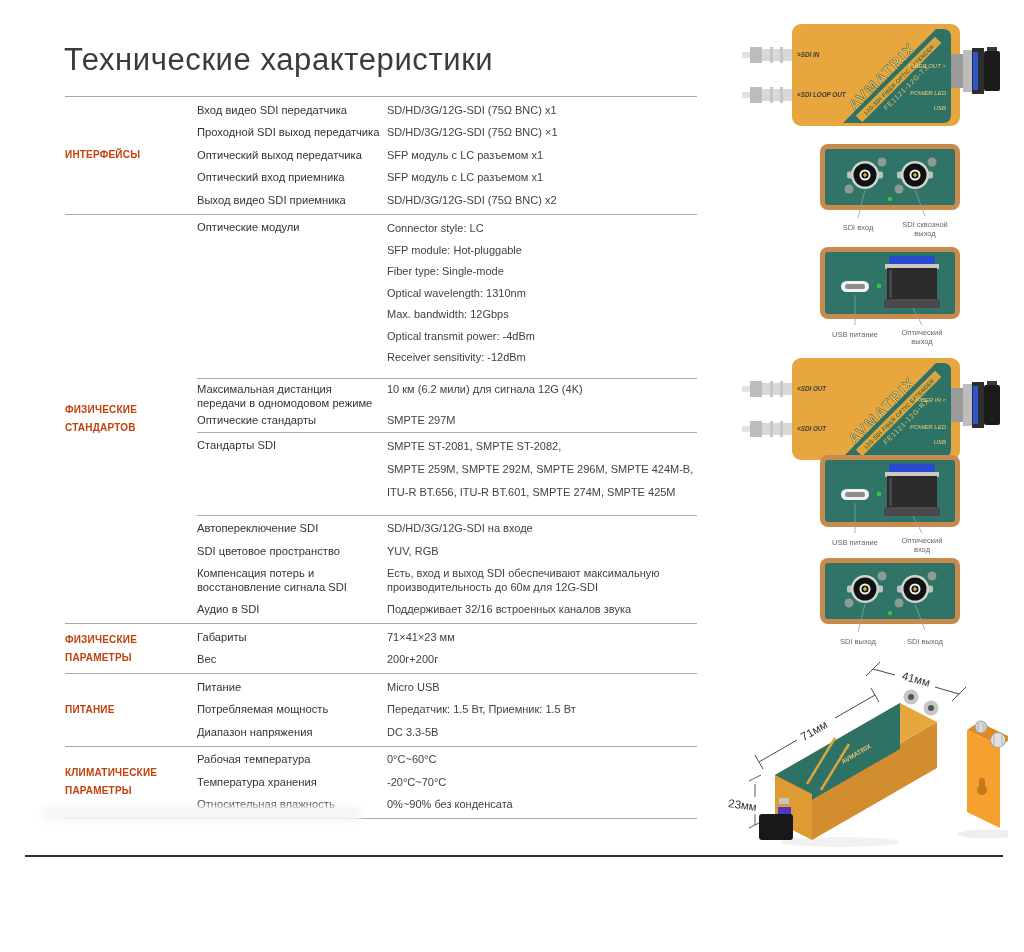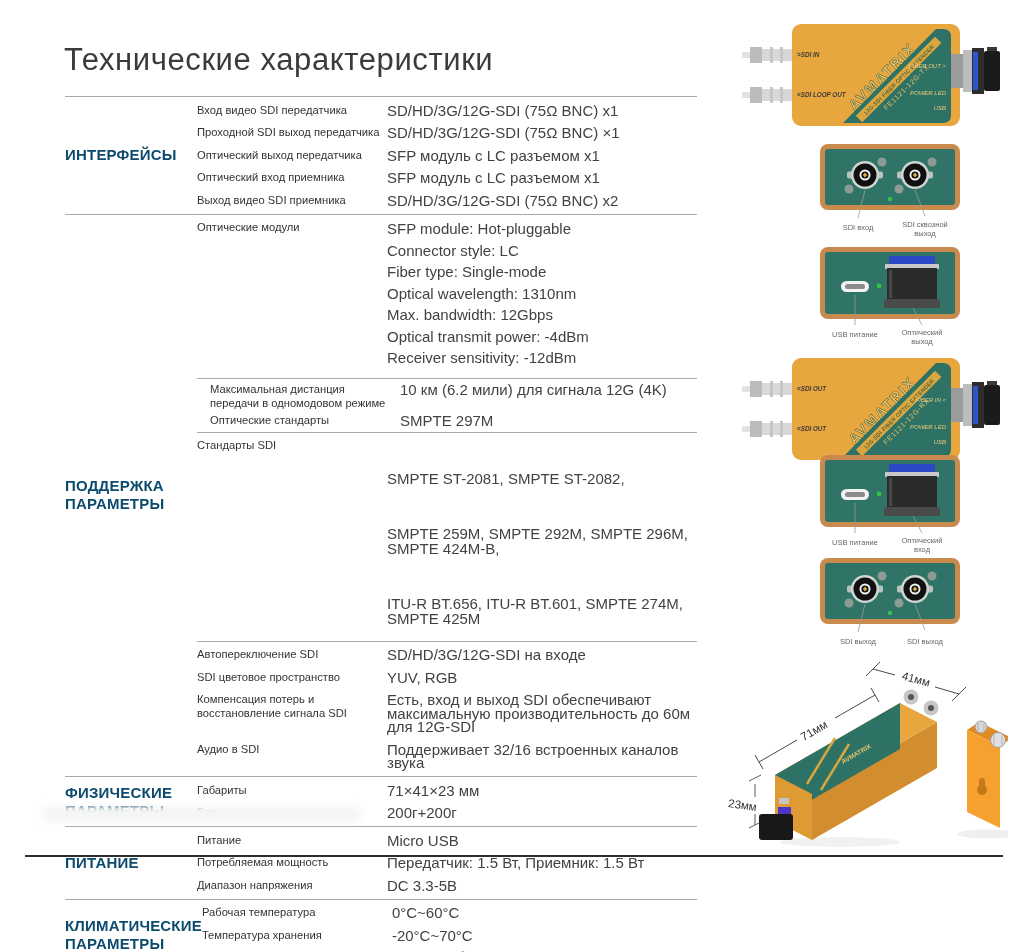--- a/index.html
+++ b/index.html
@@ -2,31 +2,31 @@
 <html><head>
 <meta charset="utf-8">
 <style>
   html,body{margin:0;padding:0;background:#fff;}
   #page{position:relative;width:1008px;height:952px;background:#ffffff;overflow:hidden;
         font-family:"Liberation Sans", sans-serif;color:#3c3c3c;}
   .title{position:absolute;left:64px;top:42px;margin:0;font-size:31px;font-weight:400;
          color:#3b3b3b;letter-spacing:0.6px;}
   .spec-table{position:absolute;left:65px;top:96px;width:632px;border-bottom:1px solid #a8a8a8;}
   .sec{display:flex;border-top:1px solid #a8a8a8;}
-  .sec-label{flex:0 0 132px;display:flex;align-items:center;font-weight:bold;font-size:15px;
-             line-height:18px;letter-spacing:0.2px;color:#0c4a6e;}
+  .sec-label{flex:0 0 132px;display:flex;align-items:center;font-weight:bold;font-size:10px;
+             line-height:18px;letter-spacing:0.2px;color:#c2410c;}
   .sec-body{flex:1;min-width:0;}
   .grp{padding:2px 0;}
   .grp + .grp{border-top:1px solid #ababab;}
   .row{display:flex;padding:4.5px 0;}
-  .row.tight{padding:2px 0;margin-left:13px;}
+  .row.tight{padding:2px 0;}
   .param{flex:0 0 184px;padding-right:6px;font-weight:normal;font-size:11.2px;line-height:13.5px;color:#333;}
-  .value{flex:1;font-size:15px;line-height:13.5px;color:#424242;}
+  .value{flex:1;font-size:11px;line-height:13.5px;color:#424242;}
   .vl{line-height:15px;padding-bottom:6.5px;}
-  .vl23{line-height:15px;padding-bottom:8px;margin-top:32px;}
+  .vl23{line-height:15px;padding-bottom:8px;}
   .bottom-rule{position:absolute;left:25px;top:855px;width:978px;height:2px;background:#2e2e2e;}
   .smudge{position:absolute;left:42px;top:806px;width:320px;height:16px;background:#f6f6f6;
           border-radius:9px;filter:blur(3px);}
   .fig{position:absolute;}
   svg text{font-family:"Liberation Sans", sans-serif;}
 </style>
 </head>
 <body>
 
 <div id="page">
@@ -57,28 +57,28 @@
           </div>
           <div class="row">
             <div class="param">Выход видео SDI приемника</div>
             <div class="value">SD/HD/3G/12G-SDI (75Ω BNC) x2</div>
           </div>
         </div>
       </div>
     </div>
 
     <div class="sec">
-      <div class="sec-label">ПОДДЕРЖКА ПАРАМЕТРЫ</div>
+      <div class="sec-label">ФИЗИЧЕСКИЕ СТАНДАРТОВ</div>
       <div class="sec-body">
         <div class="grp">
           <div class="row">
             <div class="param">Оптические модули</div>
             <div class="value">
+              <div class="vl">Connector style: LC</div>
               <div class="vl">SFP module: Hot-pluggable</div>
-              <div class="vl">Connector style: LC</div>
               <div class="vl">Fiber type: Single-mode</div>
               <div class="vl">Optical wavelength: 1310nm</div>
               <div class="vl">Max. bandwidth: 12Gbps</div>
               <div class="vl">Optical transmit power: -4dBm</div>
               <div class="vl">Receiver sensitivity: -12dBm</div>
             </div>
           </div>
         </div>
         <div class="grp">
           <div class="row tight">

